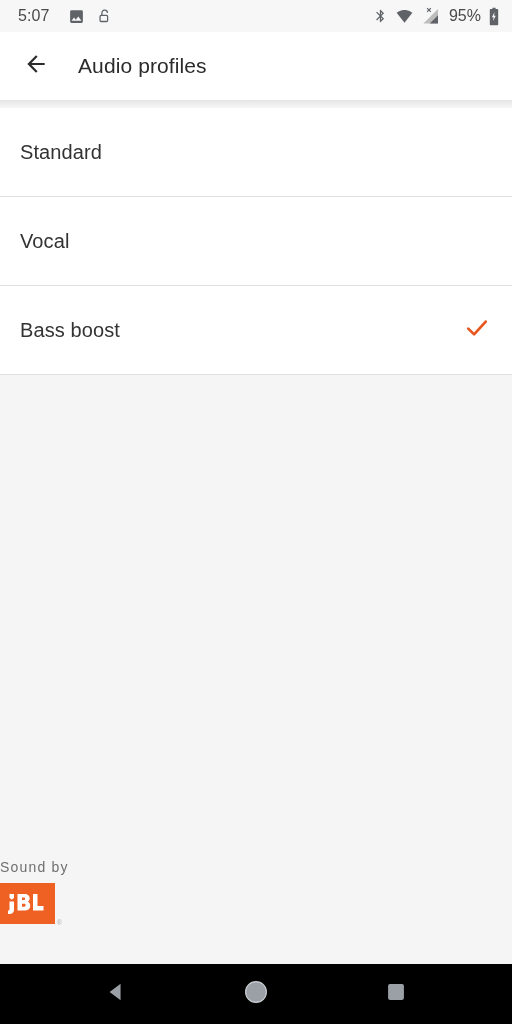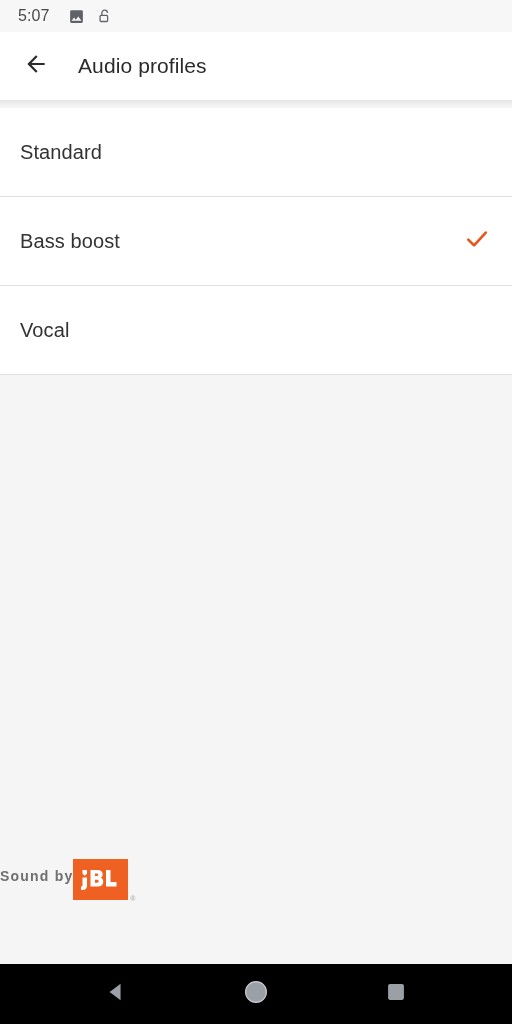--- a/index.html
+++ b/index.html
@@ -139,23 +139,22 @@
     color: #8a8a8a;
     max-width: 450px;
     box-sizing: border-box;
   }
   .brand-block {
     position: absolute;
     left: 0;
     right: 0;
     top: 484px;
     display: flex;
-    flex-direction: row;
-    align-items: center;
-    font-weight: bold;
+    flex-direction: column;
+    align-items: flex-start;
   }
   .brand-caption {
     font-size: 14px;
     color: #6f6f6f;
     letter-spacing: 1.2px;
     margin-bottom: 8px;
   }
   .jbl-logo {
     position: relative;
     width: 55px;
@@ -211,61 +210,87 @@
       <span>
         <svg class="sicon" width="16" height="17" viewBox="0 0 24 24">
           <path fill="none" stroke="#5f6368" stroke-width="1.9" d="M7.3 10.6V7.1a4.2 4.2 0 0 1 8.4-.6"></path>
           <rect x="4.6" y="10.4" width="11.3" height="9.1" rx="1.5" fill="none" stroke="#5f6368" stroke-width="1.9"></rect>
         </svg>
       </span>
     </span>
 
     <span class="status-spacer"></span>
 
+    <span class="status-right-icons">
+      <span>
+        <svg class="sicon" width="15" height="18" viewBox="0 0 24 24">
+          <path fill="#5f6368" d="M17.71 7.71L12 2h-1v7.59L6.41 5 5 6.41 10.59 12 5 17.59 6.41 19 11 14.41V22h1l5.71-5.71-4.3-4.29 4.3-4.29zM13 5.83l1.88 1.88L13 9.59V5.83zm1.88 10.46L13 18.17v-3.76l1.88 1.88z"></path>
+        </svg>
+      </span>
+      <span>
+        <svg class="sicon" width="19" height="18" viewBox="0 0 24 24">
+          <path fill="#5f6368" d="M12 21l10.5-13.2C21.8 7.2 17.7 4 12 4S2.2 7.2 1.5 7.8L12 21z"></path>
+        </svg>
+      </span>
+      <span>
+        <svg class="sicon" width="19" height="18" viewBox="0 0 24 24">
+          <path fill="#bdbdbd" d="M22 22H2.5L22 2.5V22z"></path>
+          <path fill="#5f6368" d="M22 22H11l11-11v11z"></path>
+          <path fill="#5f6368" d="M7.9 2.3l1.1-1.1 2 2 2-2 1.1 1.1-2 2 2 2-1.1 1.1-2-2-2 2L7.9 6.3l2-2-2-2z" transform="translate(-0.5 0) scale(0.95)"></path>
+        </svg>
+      </span>
+      <span class="status-battery-text">95%</span>
+      <span>
+        <svg class="sicon" width="12" height="19" viewBox="0 0 14 24">
+          <path fill="#5f6368" d="M5 1h4v1.6h2.3c.6 0 1 .45 1 1V22c0 .55-.4 1-1 1H2.7c-.6 0-1-.45-1-1V3.6c0-.55.4-1 1-1H5V1z"></path>
+          <path fill="#f7f7f7" d="M7.6 6.2l-3.2 6.6h2.1l-.6 5 3.3-6.8H7.1l.5-4.8z"></path>
+        </svg>
+      </span>
+    </span>
   </div>
 
   <div class="appbar">
     <div class="back-btn">
       <span>
         <svg width="26" height="26" viewBox="0 0 24 24">
           <path fill="#2b2b2b" d="M20 11H7.83l5.59-5.59L12 4l-8 8 8 8 1.41-1.41L7.83 13H20v-2z"></path>
         </svg>
       </span>
     </div>
     <div class="appbar-title">Audio profiles</div>
   </div>
 
   <div class="appbar-shadow"></div>
 
   <div class="list">
 
     <div class="option-row">
       <span class="option-label">Standard</span>
+      <span class="option-grow"></span>
+      <span class="check-wrap"></span>
+    </div>
+
+    <div class="option-row">
+      <span class="option-label">Vocal</span>
       <span class="option-grow"></span>
       <span class="check-wrap"></span>
     </div>
 
     <div class="option-row">
       <span class="option-label">Bass boost</span>
       <span class="option-grow"></span>
       <span class="check-wrap">
         <span>
           <svg width="28" height="28" viewBox="0 0 24 24">
             <path fill="none" stroke="#e8561f" stroke-width="2.3" stroke-linecap="round" stroke-linejoin="round" d="M4.5 12.5l5 5 10-11"></path>
           </svg>
         </span>
       </span>
     </div>
 
-    <div class="option-row">
-      <span class="option-label">Vocal</span>
-      <span class="option-grow"></span>
-      <span class="check-wrap"></span>
-    </div>
-
   </div>
 
   <div class="footer">
 
     <div class="brand-block">
       <div class="brand-caption">Sound by</div>
       <div class="jbl-logo">
         <svg width="41" height="22" viewBox="0 0 82 44">
 
           <path fill="#ffffff" d="M5 2h9v7.5l-4.5 4-4.5-4V2z"></path>

